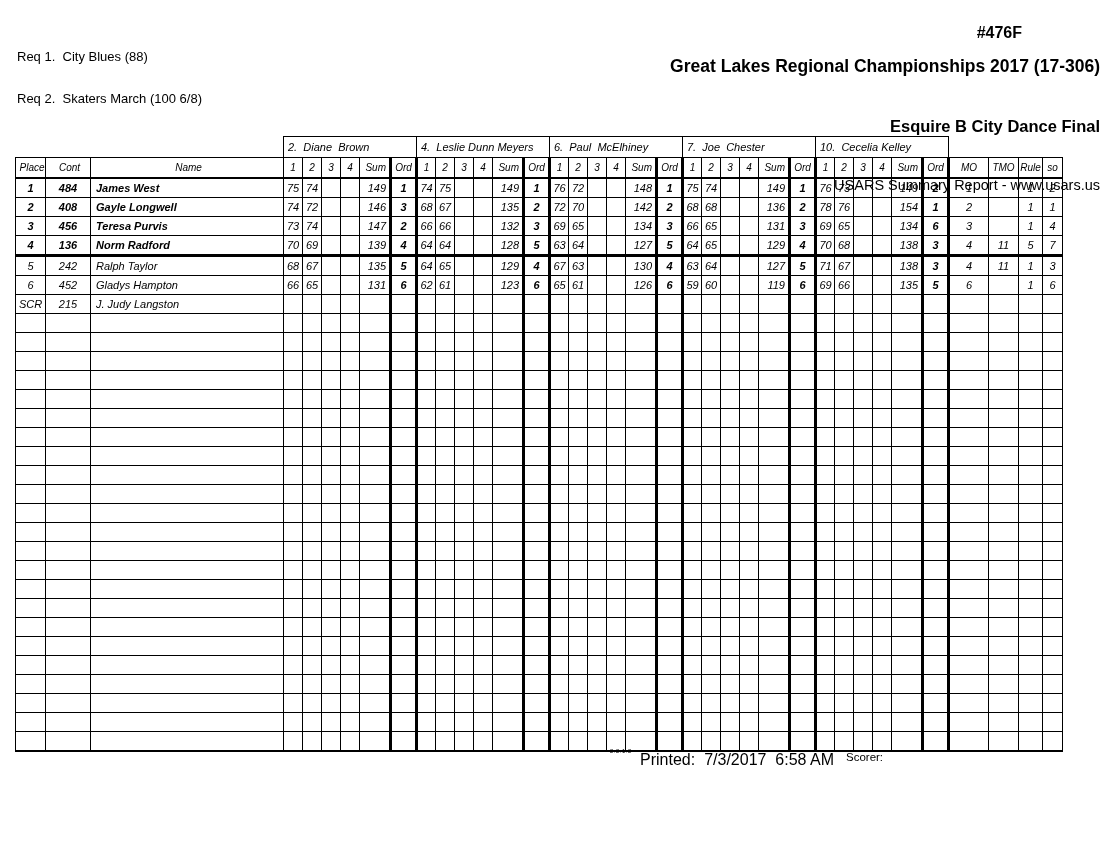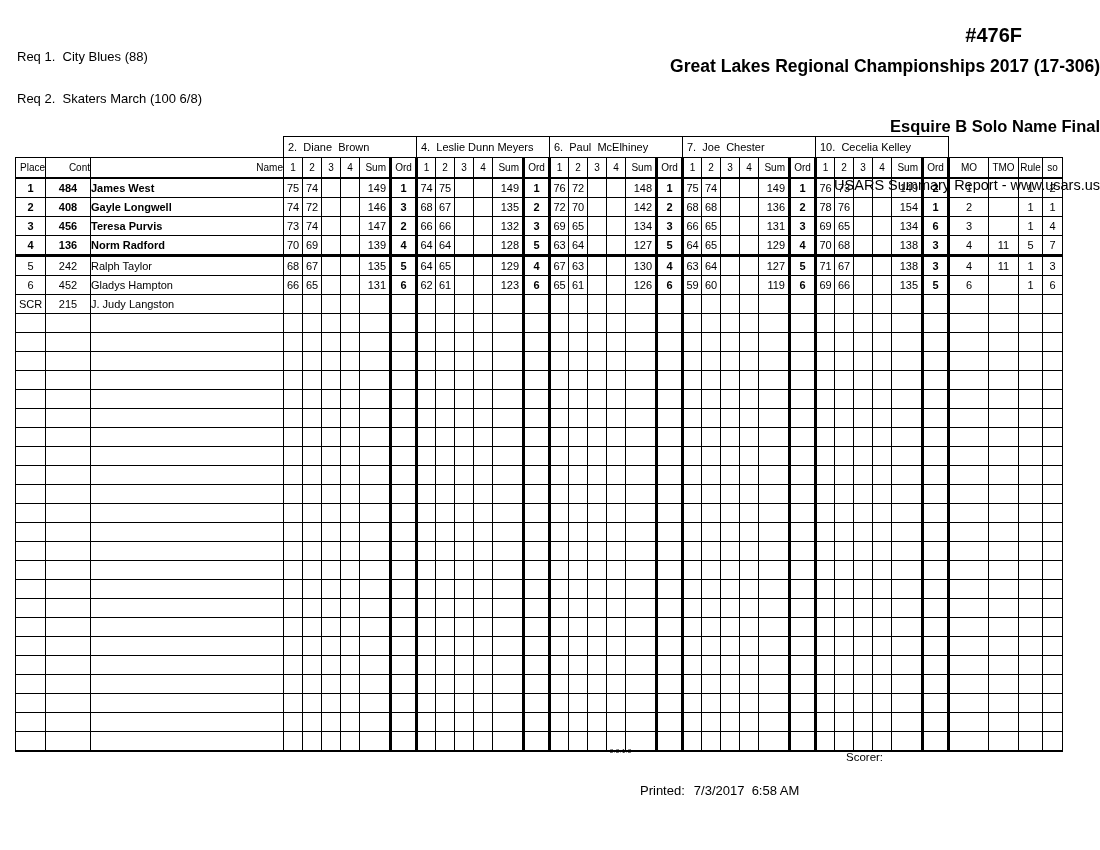--- a/index.html
+++ b/index.html
@@ -6,58 +6,58 @@
   .page{position:relative;width:1100px;height:850px;background:#ffffff;margin:0 auto;
         font-family:"Liberation Sans", sans-serif;color:#000;overflow:hidden;}
 
   
   .req{position:absolute;left:17px;top:22px;font-size:13px;line-height:14px;white-space:pre;}
   .titleblock{position:absolute;left:0;top:20px;width:1100px;text-align:right;white-space:pre;}
   .t1{font-size:17.5px;font-weight:bold;line-height:20px;}
   .t2{font-size:13.5px;line-height:19px;}
   .t3{font-size:16.5px;font-weight:bold;line-height:24px;margin-top:2px;}
   .t4{font-size:14.5px;line-height:23px;}
-  .evnum{position:absolute;right:78px;top:24px;font-size:20px;font-weight:bold;text-align:right;}
+  .evnum{position:absolute;right:78px;top:24px;font-size:16px;font-weight:bold;text-align:right;}
 
   
   #table-host{position:absolute;left:15px;top:136px;}
-  table{border-collapse:collapse;table-layout:fixed;}
+  table{border-collapse:collapse;table-layout:fixed;font-style:italic;}
   td{border:1px solid #000;height:18px;font-size:11px;padding:0;text-align:center;
      white-space:pre;overflow:hidden;}
   tr.judge-row td{height:20px;}
   .nb{border:none;background:transparent;}
   .jname{text-align:left;padding-left:4px;font-size:11px;}
   tr.hdr-row td{height:19px;font-size:10px;border-bottom:2px solid #000;}
-  .hl{text-align:right;padding-left:3px;}
-  .nm{text-align:left;}
+  .hl{text-align:center;padding-left:3px;}
+  .nm{text-align:left;padding-left:5px;}
   .sum{text-align:right;padding-right:3px;}
   .bR{border-right:3px solid #000;}
   .ord{font-weight:bold;}
   .b{font-weight:bold;}
   tr.thickb td{border-bottom:3px solid #000;}
   tr.endrow td{border-bottom:2px solid #000;}
 
   
   .version{position:absolute;left:610px;top:748px;font-size:6px;letter-spacing:0.5px;}
-  .printed{position:absolute;left:640px;top:751px;font-size:13px;white-space:pre;margin-top:32px;}
+  .printed{position:absolute;left:640px;top:751px;font-size:16px;white-space:pre;}
   .scorer{position:absolute;left:846px;top:751px;font-size:11.5px;}
 </style>
 </head>
 <body>
 
 <div class="page">
 
   <div class="req">
     <div>Req 1.  City Blues (88)</div>
     <div>Req 2.  Skaters March (100 6/8)</div>
   </div>
 
   <div class="titleblock">
     <div class="t1">Great Lakes Regional Championships 2017 (17-306)</div>
-    <div class="t3">Esquire B Solo Name Final</div>
+    <div class="t3">Esquire B City Dance Final</div>
     <div class="t4">USARS Summary Report - www.usars.us</div>
   </div>
 
   <div class="evnum">#476F</div>
 
   <div id="table-host">
       <table>
         <colgroup>
           <col style="width: 30px;">
           <col style="width: 45px;">

